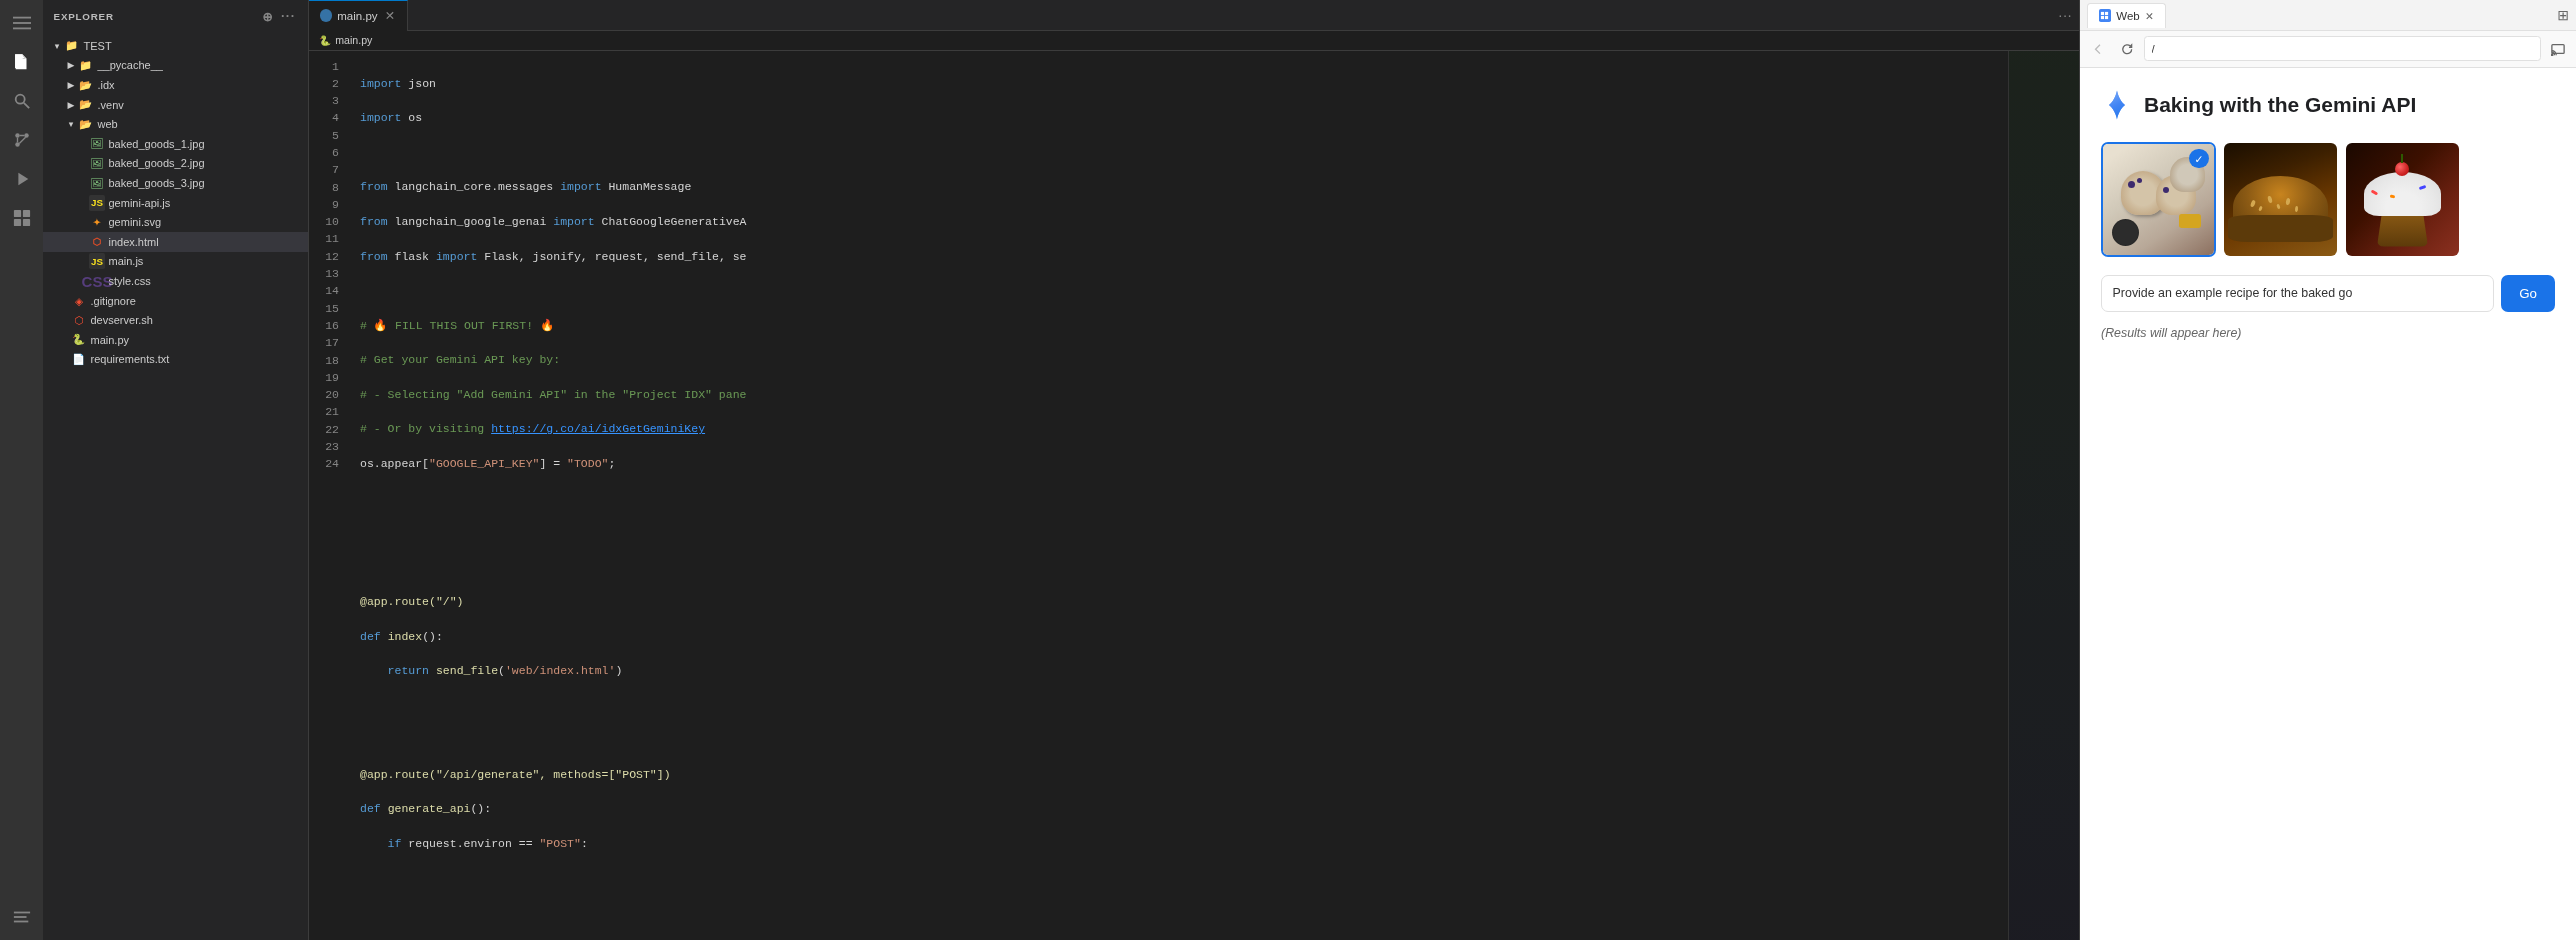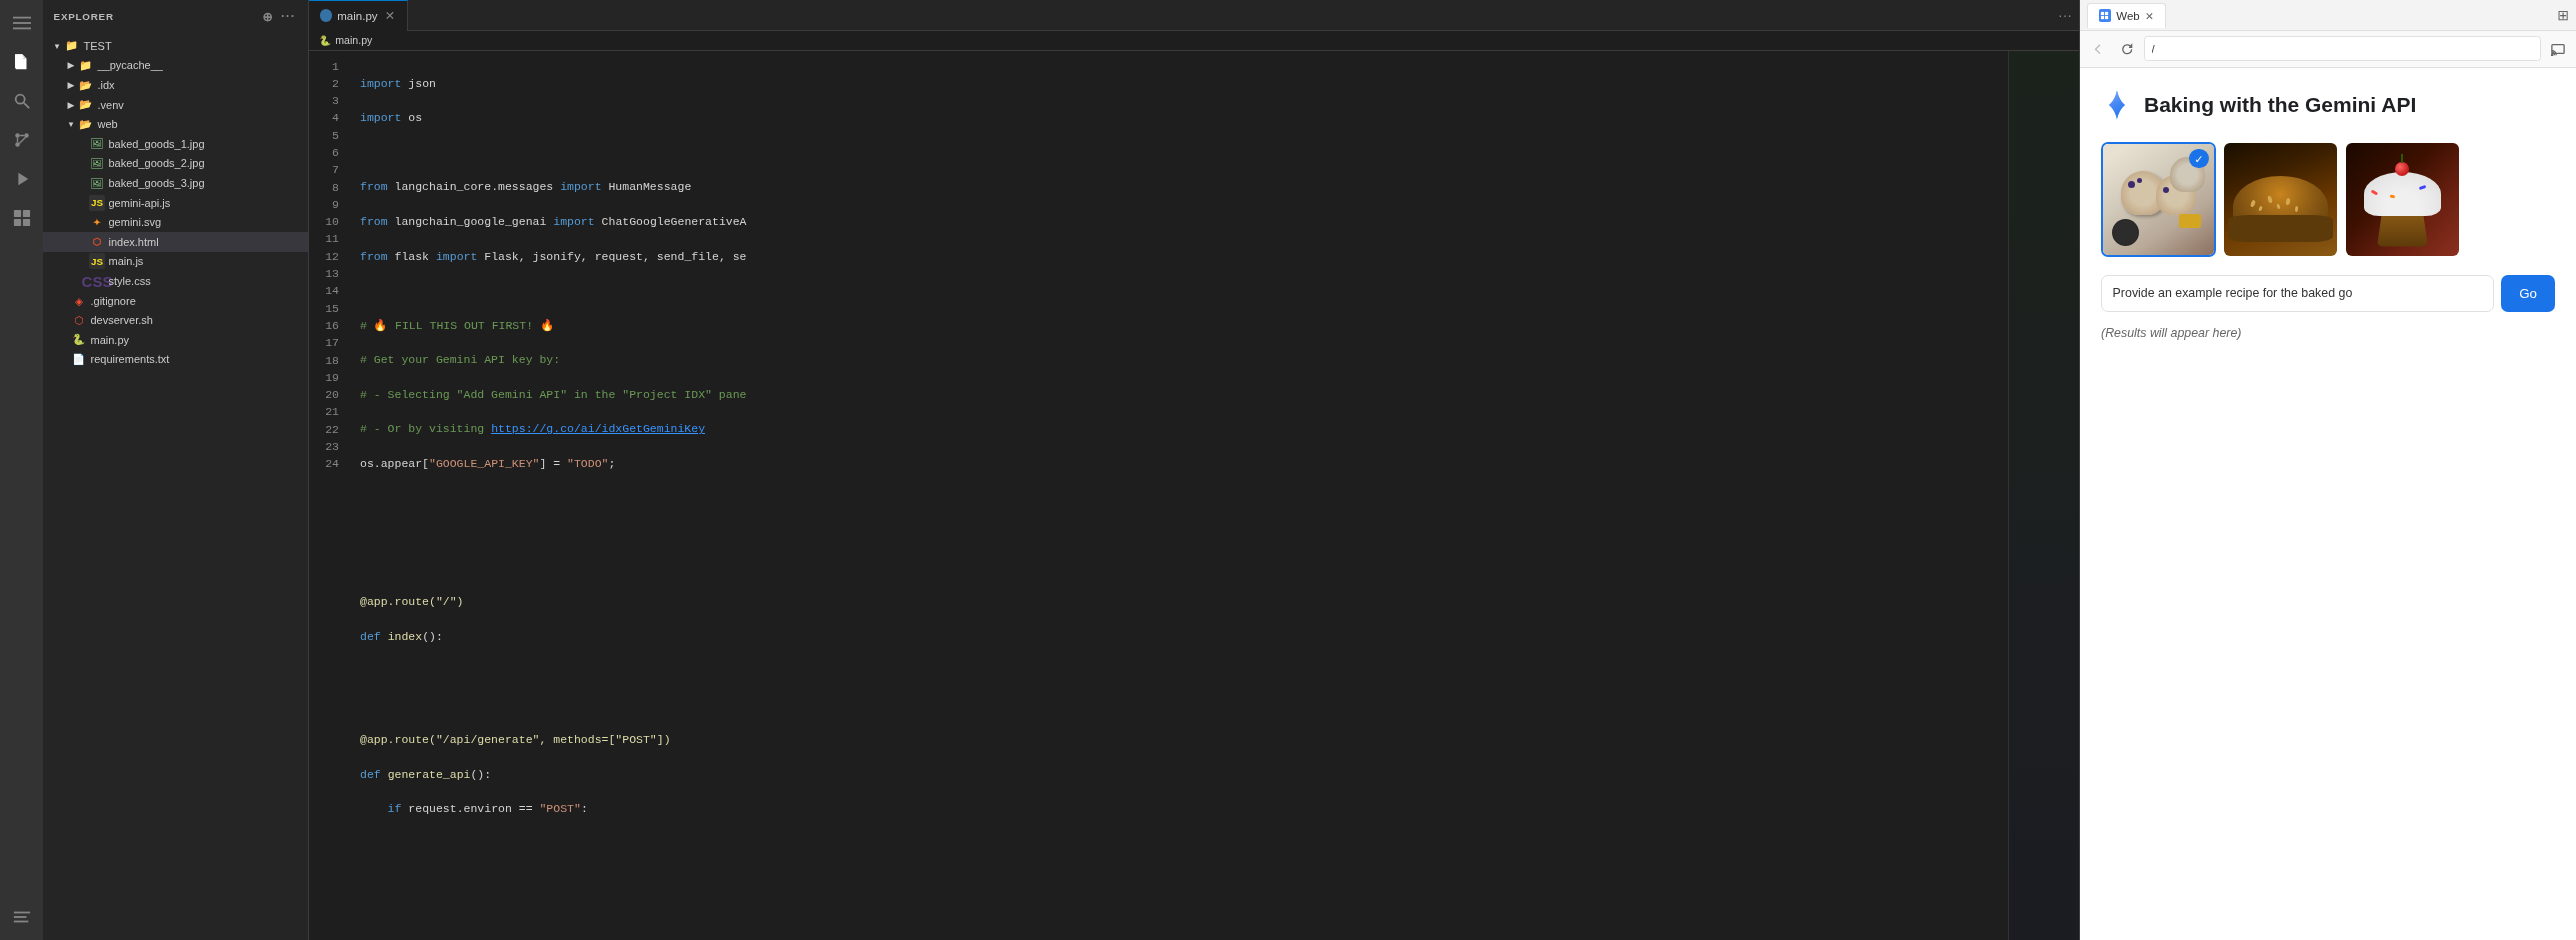--- a/index.html
+++ b/index.html
@@ -661,20 +661,21 @@
 <div class="code-line"><span class="cm"># 🔥 FILL THIS OUT FIRST! 🔥</span></div>
 <div class="code-line"><span class="cm"># Get your Gemini API key by:</span></div>
 <div class="code-line"><span class="cm"># - Selecting "Add Gemini API" in the "Project IDX" pane</span></div>
 <div class="code-line"><span class="cm"># - Or by visiting </span><span class="url-link">https://g.co/ai/idxGetGeminiKey</span></div>
 <div class="code-line"><span class="plain">os.appear[</span><span class="str">"GOOGLE_API_KEY"</span><span class="plain">] = </span><span class="str">"TODO"</span><span class="plain">;</span></div>
 <div class="code-line"></div>
 <div class="code-line"></div>
 <div class="code-line"></div>
 <div class="code-line"><span class="decorator">@app.route("/")</span></div>
 <div class="code-line"><span class="kw">def</span><span class="plain"> </span><span class="fn">index</span><span class="plain">():</span></div>
+<div class="code-line"><span class="plain">    </span><span class="kw">return</span><span class="plain"> </span><span class="fn">send_file</span><span class="plain">(</span><span class="str">'web/index.html'</span><span class="plain">)</span></div>
 <div class="code-line"></div>
 <div class="code-line"></div>
 <div class="code-line"><span class="decorator">@app.route("/api/generate", methods=["POST"])</span></div>
 <div class="code-line"><span class="kw">def</span><span class="plain"> </span><span class="fn">generate_api</span><span class="plain">():</span></div>
 <div class="code-line"><span class="plain">    </span><span class="kw">if</span><span class="plain"> request.environ == </span><span class="str">"POST"</span><span class="plain">:</span></div>
     </div>
 
     <div class="minimap">
       <div style="height: 100%; background: linear-gradient(180deg, #1a2a1a 0%, #1a1a2a 100%); opacity: 0.6;"></div>
     </div>

